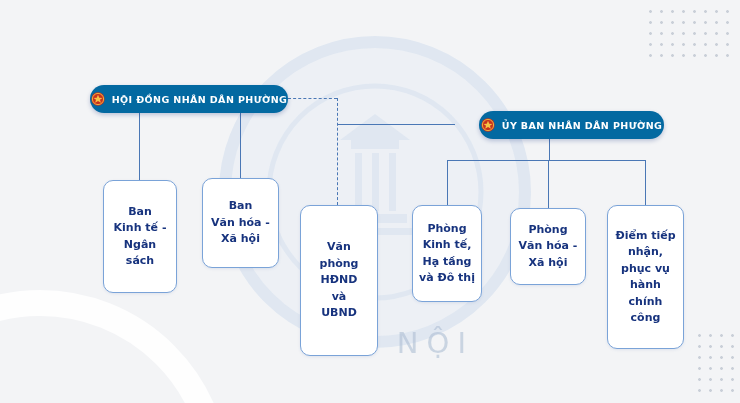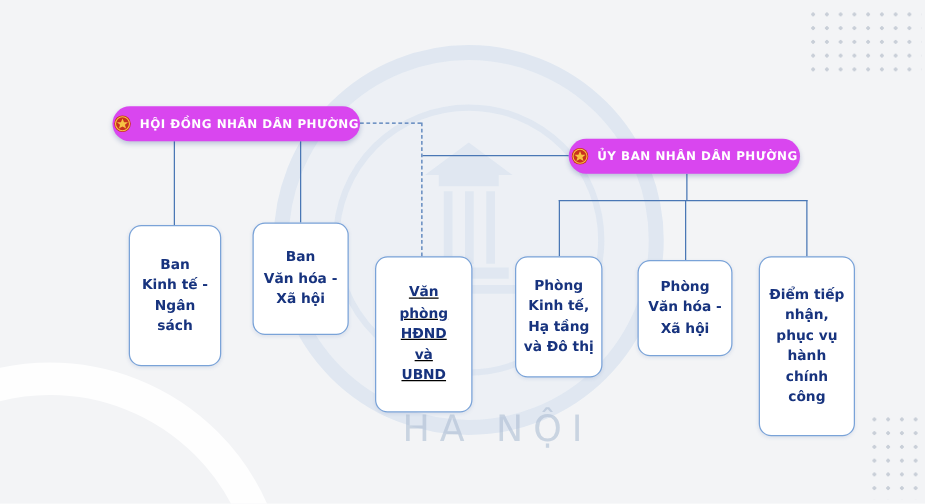--- a/index.html
+++ b/index.html
@@ -54,21 +54,21 @@
   
   .line-h, .line-v { position: absolute; z-index: 1; }
   .line-h { height: 0; border-top: 1px solid #4a77b5; }
   .line-v { width: 0;  border-left: 1px solid #4a77b5; }
   .line-h.dashed { border-top-style: dashed; }
   .line-v.dashed { border-left-style: dashed; }
 
   
   .pill {
     position: absolute;
-    background: #d946ef;
+    background: #0369a1;
     border-radius: 15px;
     display: flex;
     align-items: center;
     justify-content: center;
     gap: 7px;
     z-index: 2;
     box-shadow: 0 2px 4px rgba(22,51,126,0.25);
   }
   .pill-label {
     color: #ffffff;
@@ -96,25 +96,25 @@
     font-size: 11px;
     font-weight: bold;
     text-align: center;
     line-height: 1.5;
     white-space: pre-line;
     padding: 4px;
   }
 
   
   .hdnd-pill { left: 90px;  top: 85px;  width: 198px; height: 28px; }
-  .ubnd-pill { left: 455px; top: 111px; width: 185px; height: 28px; text-align: right; }
+  .ubnd-pill { left: 479px; top: 111px; width: 185px; height: 28px; text-align: right; }
 
   .box1 { left: 103px; top: 180px; width: 74px; height: 113px; }
   .box2 { left: 202px; top: 178px; width: 77px; height: 90px;  }
-  .box3 { left: 300px; top: 205px; width: 78px; height: 125px; text-decoration: underline; }
+  .box3 { left: 300px; top: 205px; width: 78px; height: 151px; }
   .box4 { left: 412px; top: 205px; width: 70px; height: 97px;  }
   .box5 { left: 510px; top: 208px; width: 76px; height: 77px;  }
   .box6 { left: 607px; top: 205px; width: 77px; height: 144px; }
 </style>
 </head>
 <body>
 
 <div class="canvas">
 
   <div class="dots dots-top-right"></div>

